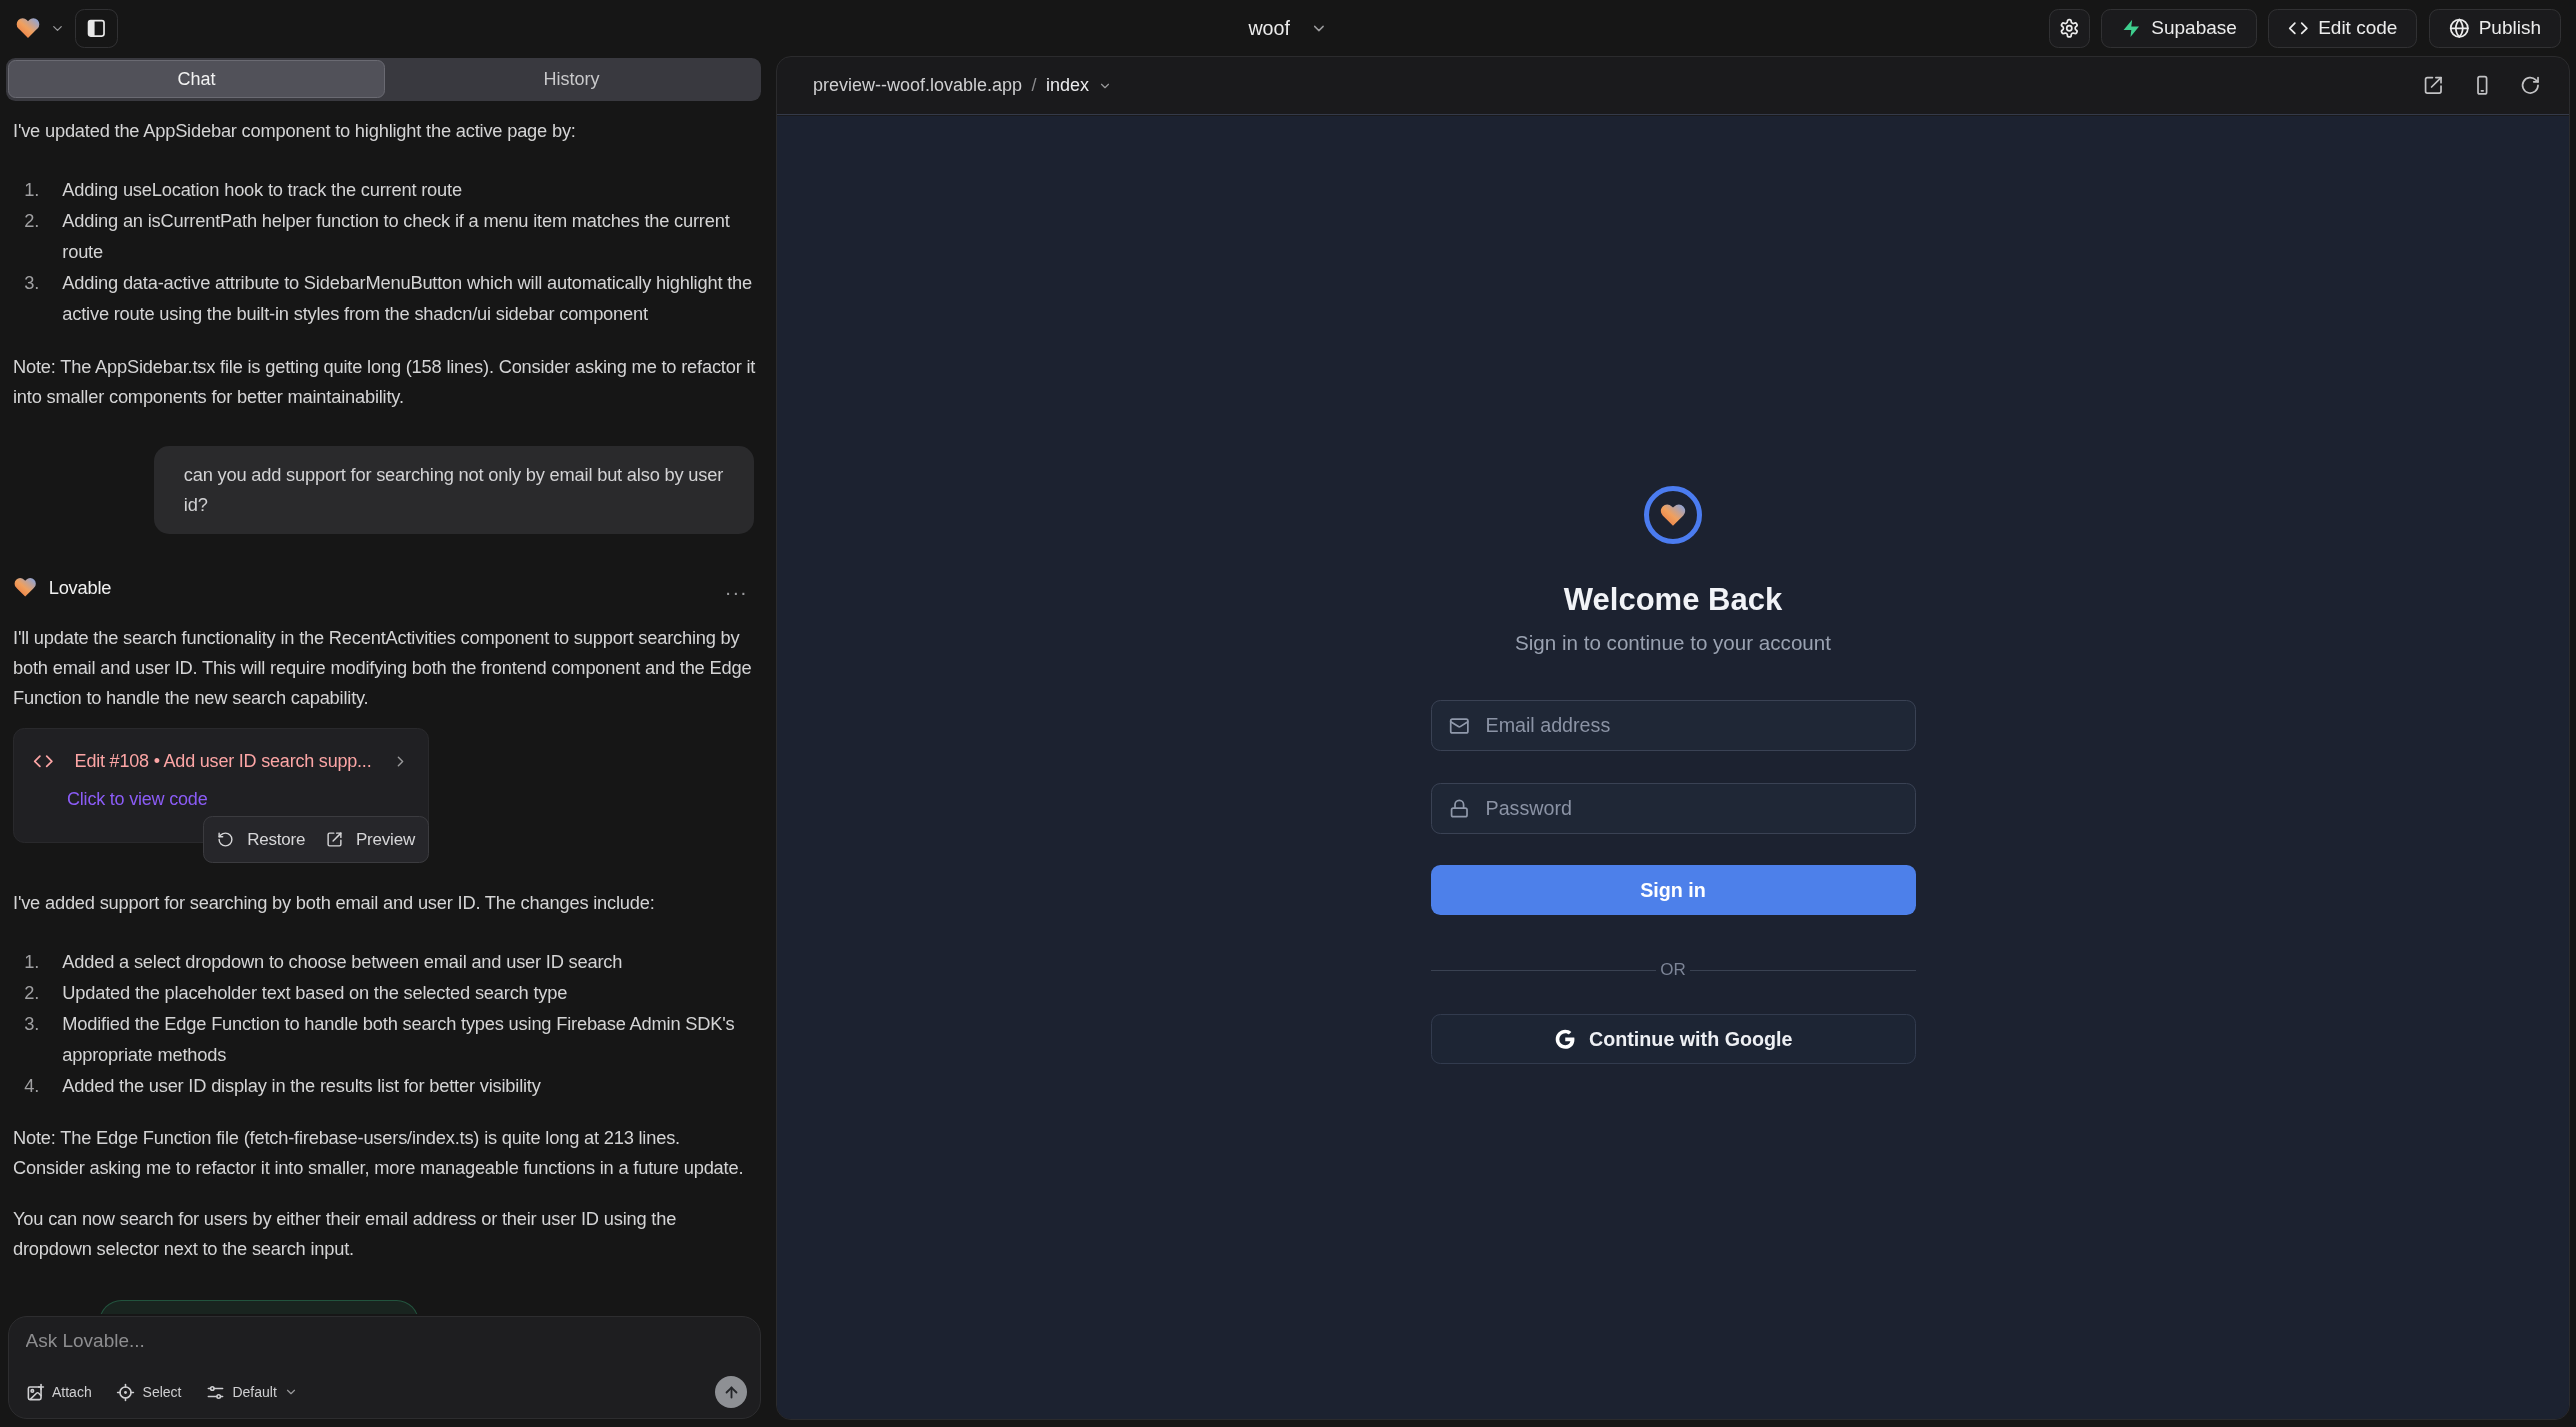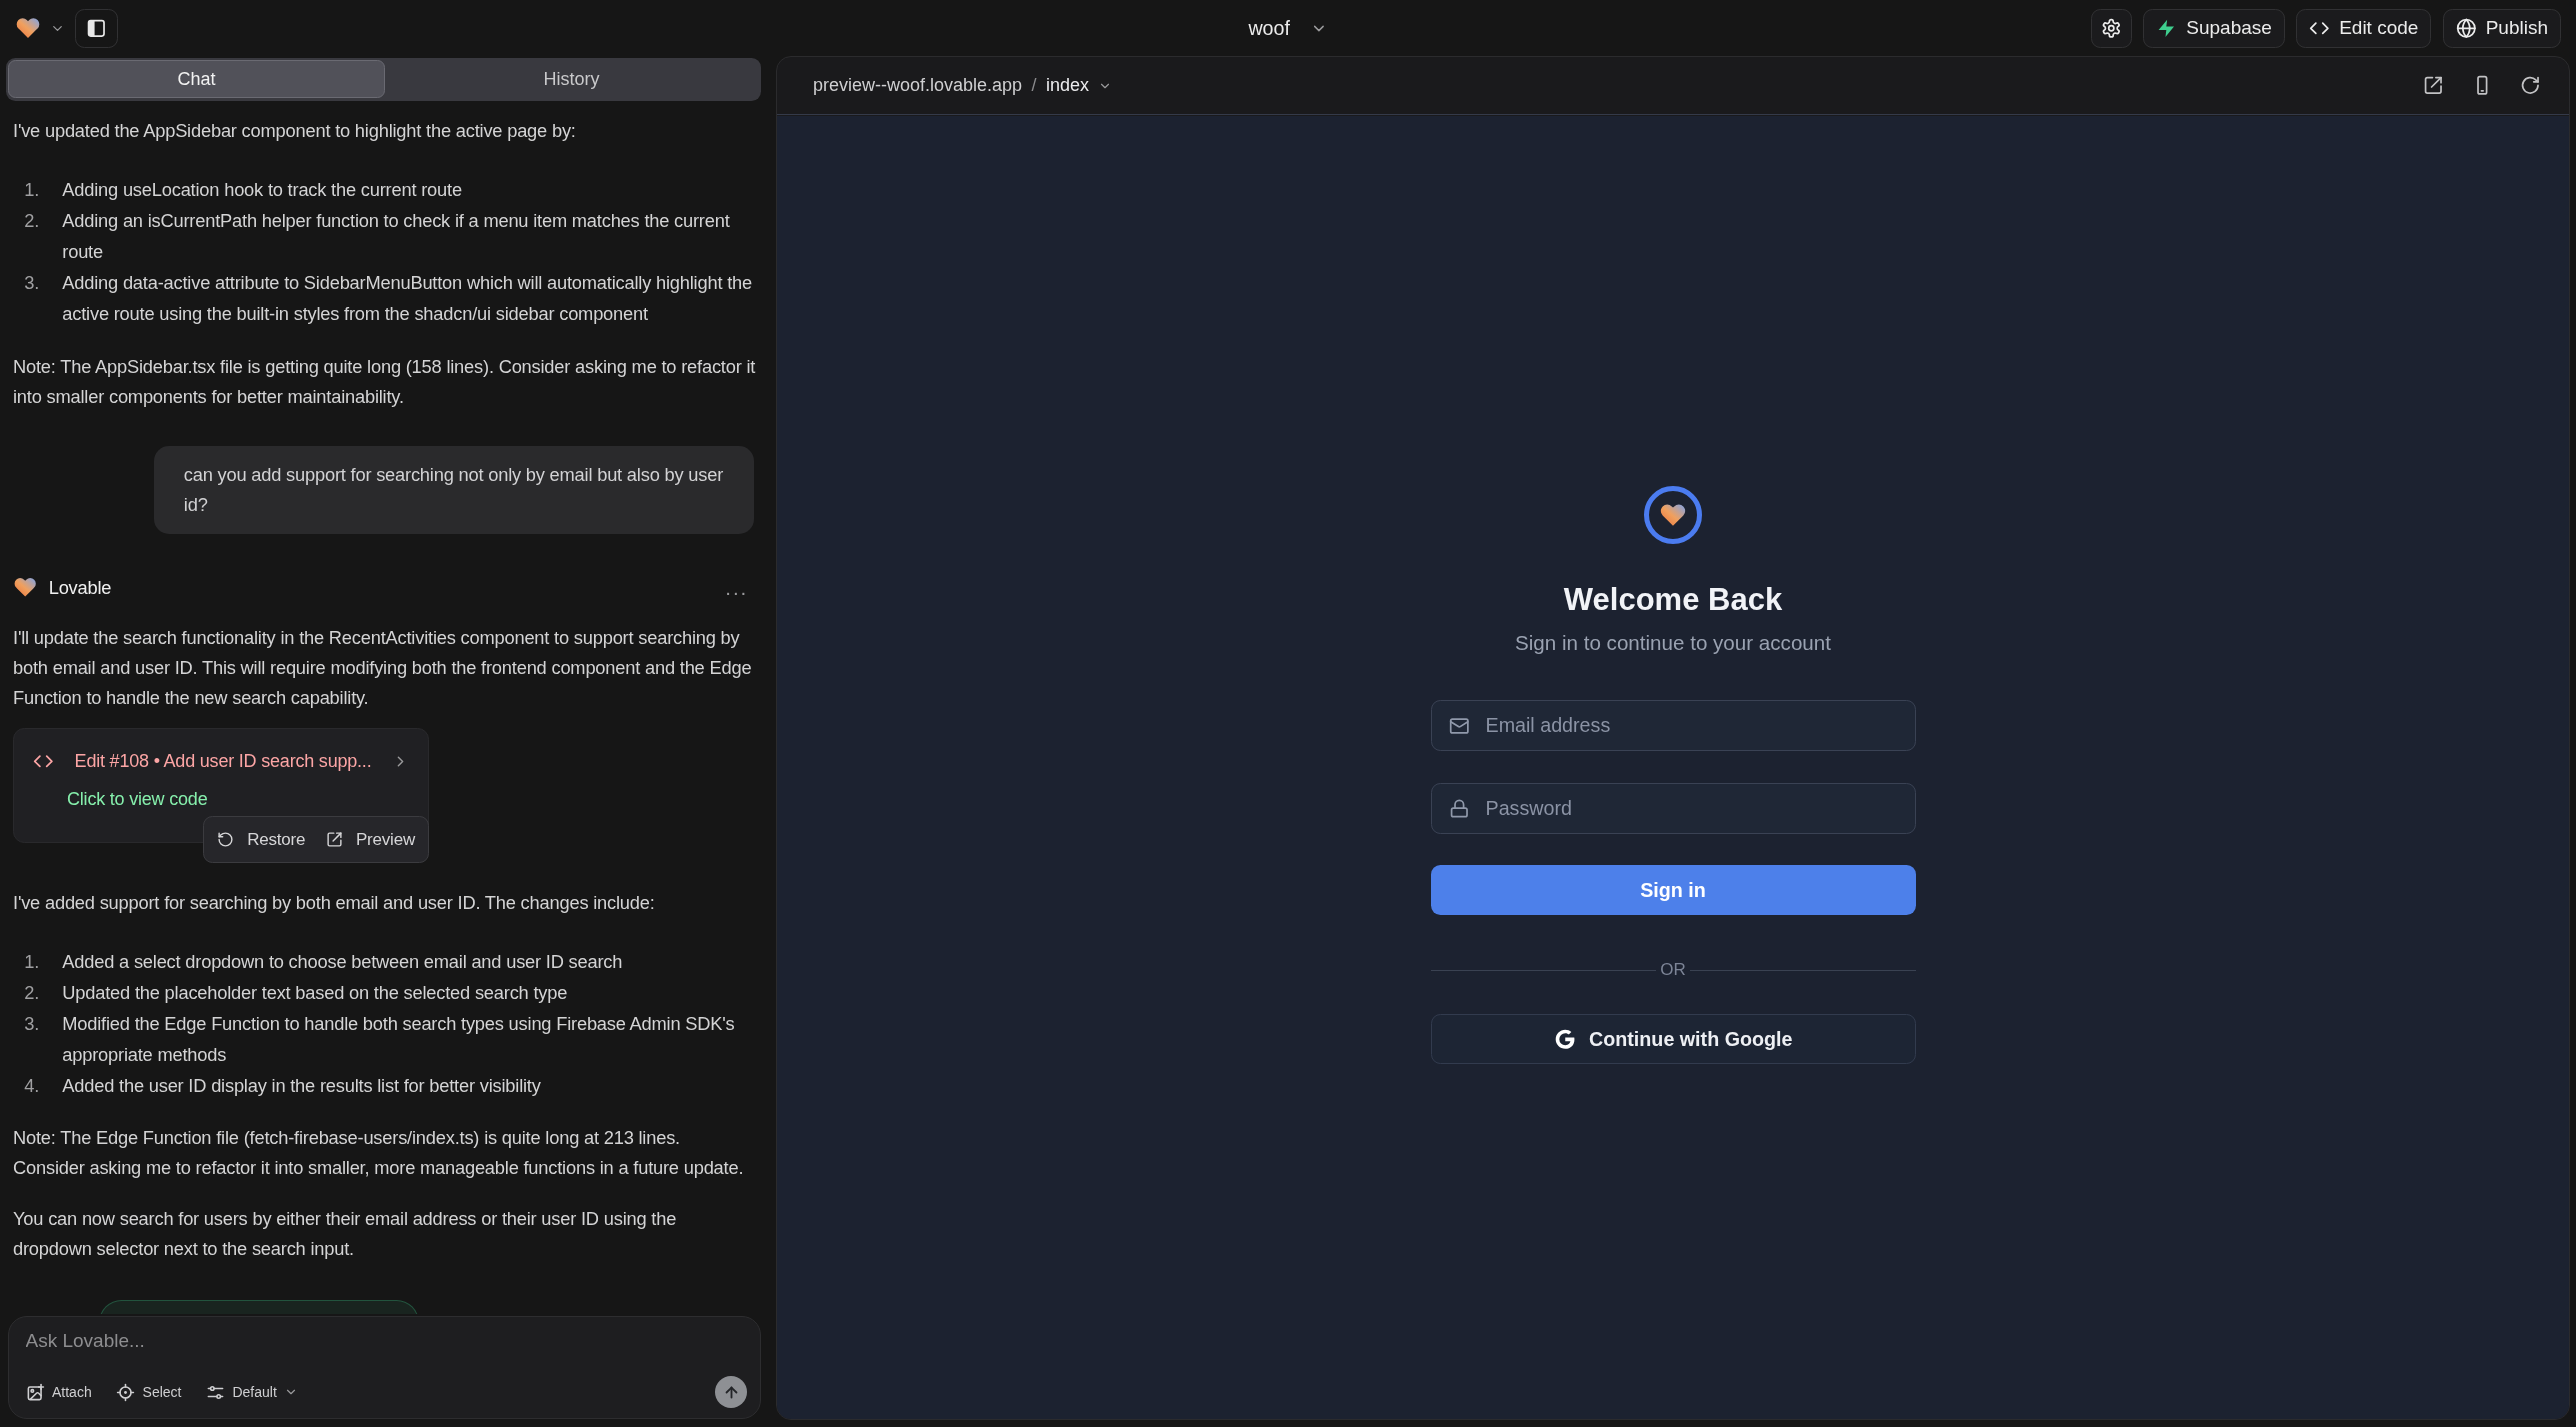--- a/index.html
+++ b/index.html
@@ -7,21 +7,21 @@
   body { font-family:"Liberation Sans", sans-serif; }
   #app { position:relative; width:2576px; height:1428px; background:#161616; overflow:hidden; color:#d6d6d6; }
 
   svg.ic { display:block; fill:none; stroke:currentColor; stroke-width:2; stroke-linecap:round; stroke-linejoin:round; }
 
   
   .top-header { position:absolute; left:0; top:0; width:100%; height:56px; display:flex; align-items:center; padding:0 15px; }
   .hdr-left { display:flex; align-items:center; gap:9.4px; }
   .hdr-center { position:absolute; left:50%; top:0; height:56px; transform:translateX(-50%); display:flex; align-items:center; gap:20.6px; color:#ececec; font-size:19.7px; }
   .hdr-right { margin-left:auto; display:flex; align-items:center; gap:11.3px; }
-  .hdr-btn { display:flex; align-items:center; gap:9.4px; height:39px; padding:0 12px; border:0.9px solid #313133; border-radius:9.4px; background:#1b1b1d; color:#ececec; font-size:19px; cursor:pointer; }
+  .hdr-btn { display:flex; align-items:center; gap:9.4px; height:39px; padding:0 19px; border:0.9px solid #313133; border-radius:9.4px; background:#1b1b1d; color:#ececec; font-size:19px; cursor:pointer; }
   .hdr-iconbtn { width:41px; justify-content:center; padding:0; }
   .toggle-btn { width:43px; height:39px; display:flex; align-items:center; justify-content:center; border:0.9px solid #313133; border-radius:9.4px; background:transparent; color:#e8e8e8; }
   .chev { color:#9a9a9c; }
 
   
   .left-panel { position:absolute; left:0; top:56px; width:767px; bottom:0; }
   .tabbar { margin:1.9px 5.6px 0 5.6px; height:43px; background:#39393f; border-radius:9.4px; display:flex; align-items:center; padding:2.8px; }
   .tab { flex:1; height:38px; display:flex; align-items:center; justify-content:center; font-size:18px; color:#c9c9cb; border-radius:7.5px; cursor:pointer; }
   .tab.active { background:#515159; border:0.9px solid #6a6a72; color:#f2f2f2; }
 
@@ -36,21 +36,21 @@
   .user-bubble { max-width:600px; background:#2a2a2c; border-radius:15px; padding:14px 30px; color:#d2d2d4; }
 
   .lovable-row { display:flex; align-items:center; gap:11.3px; margin-top:39px; color:#f0f0f0; }
   .more-dots { margin-left:auto; margin-right:7.5px; color:#9a9a9c; font-size:20.6px; letter-spacing:1.9px; }
   .msg2-intro { margin-top:20.6px; }
 
   .edit-card-wrap { position:relative; width:416px; margin-top:15px; }
   .edit-card { background:#202023; border:0.9px solid #29292c; border-radius:11.3px; padding:17px 19px 28px 19px; cursor:pointer; }
   .edit-card-top { display:flex; align-items:center; gap:21px; color:#fca5a5; font-size:18px; }
   .edit-card-title { white-space:nowrap; overflow:hidden; }
-  .edit-card-sub { margin:7.5px 0 0 34px; color:#86efac; font-size:18px; }
+  .edit-card-sub { margin:7.5px 0 0 34px; color:#8b5cf6; font-size:18px; }
   .rp-pill { position:absolute; right:0; bottom:-20.6px; display:flex; align-items:center; gap:20.6px; background:#26262a; border:0.9px solid #3b3b3f; border-radius:9.4px; padding:7.5px 13px; font-size:17px; color:#d6d6d8; }
   .rp-btn { display:flex; align-items:center; gap:13px; cursor:pointer; }
 
   .added-para { margin-top:45px; }
   .outro { margin-top:20.6px; }
 
   .restored-row { display:flex; align-items:center; gap:15px; margin-top:36px; font-size:18px; color:#d0d0d2; }
   .restored-badge { display:flex; align-items:center; gap:11.3px; padding:6.6px 17px; border-radius:937px; background:rgba(62,207,142,0.08); border:0.9px solid rgba(62,207,142,0.28); color:#61c18c; font-size:17px; cursor:pointer; }
 
   .composer { position:absolute; left:7.5px; right:5.6px; bottom:9.4px; height:103px; background:#1e1e20; border:0.9px solid #2d2d2f; border-radius:19px; padding:13px 17px 11.3px 17px; }

